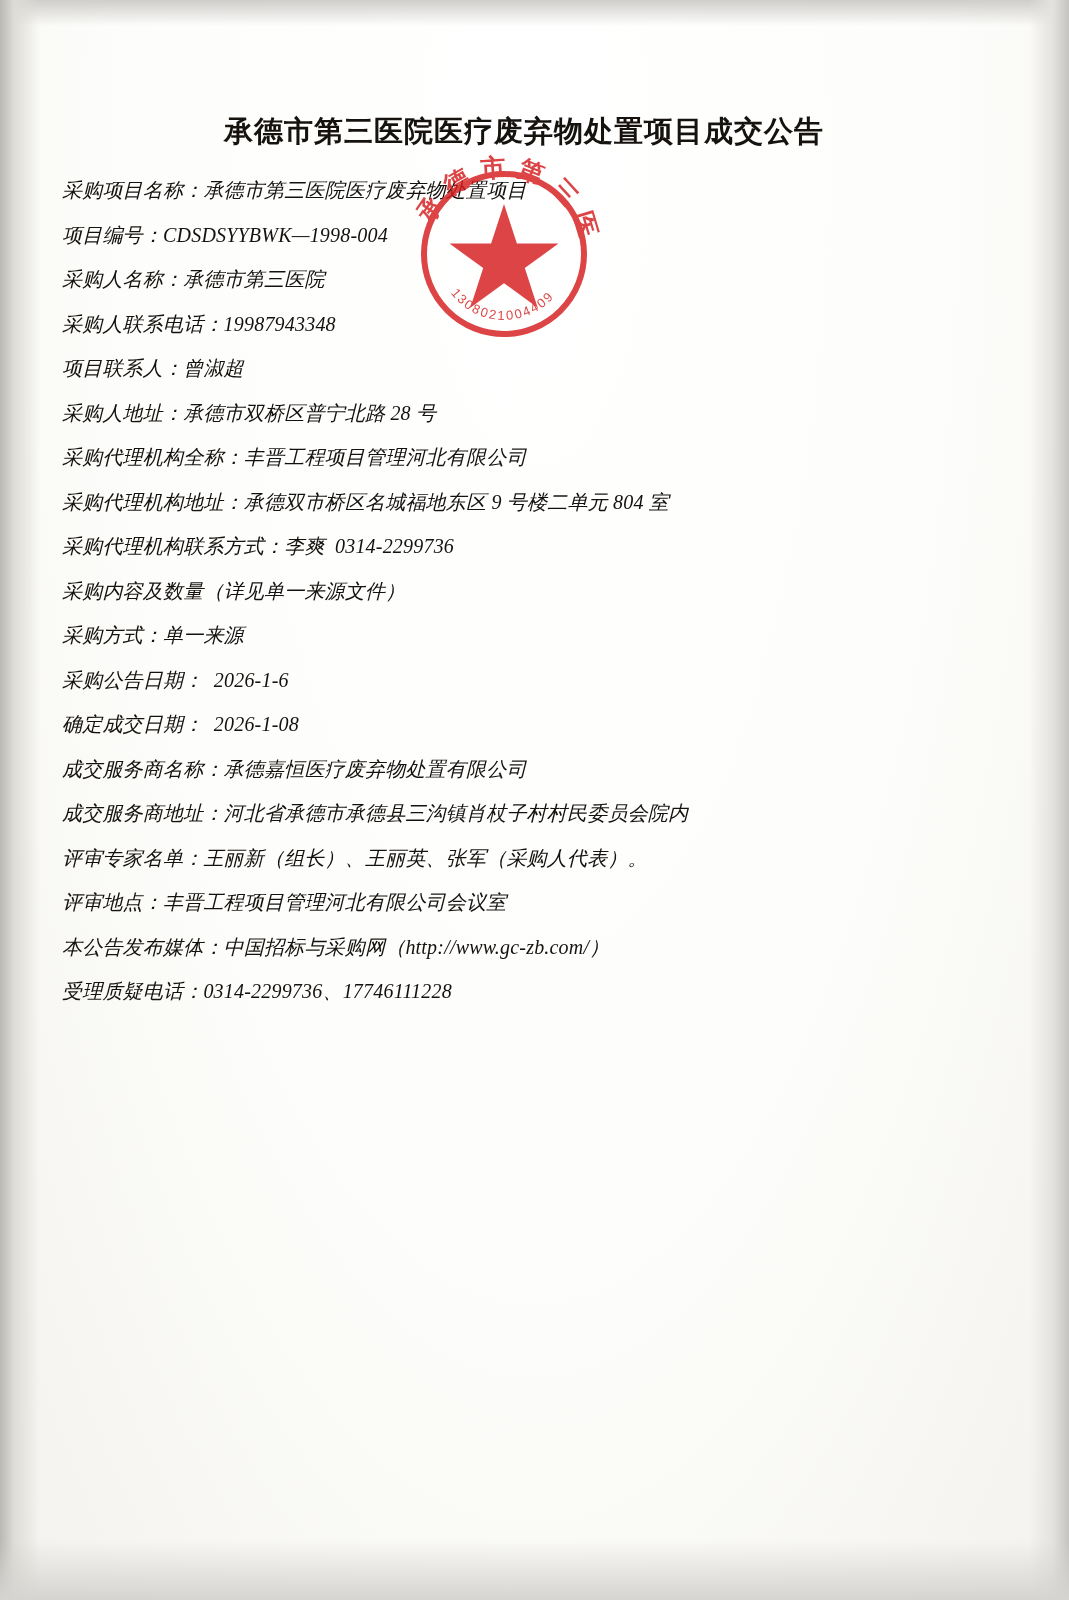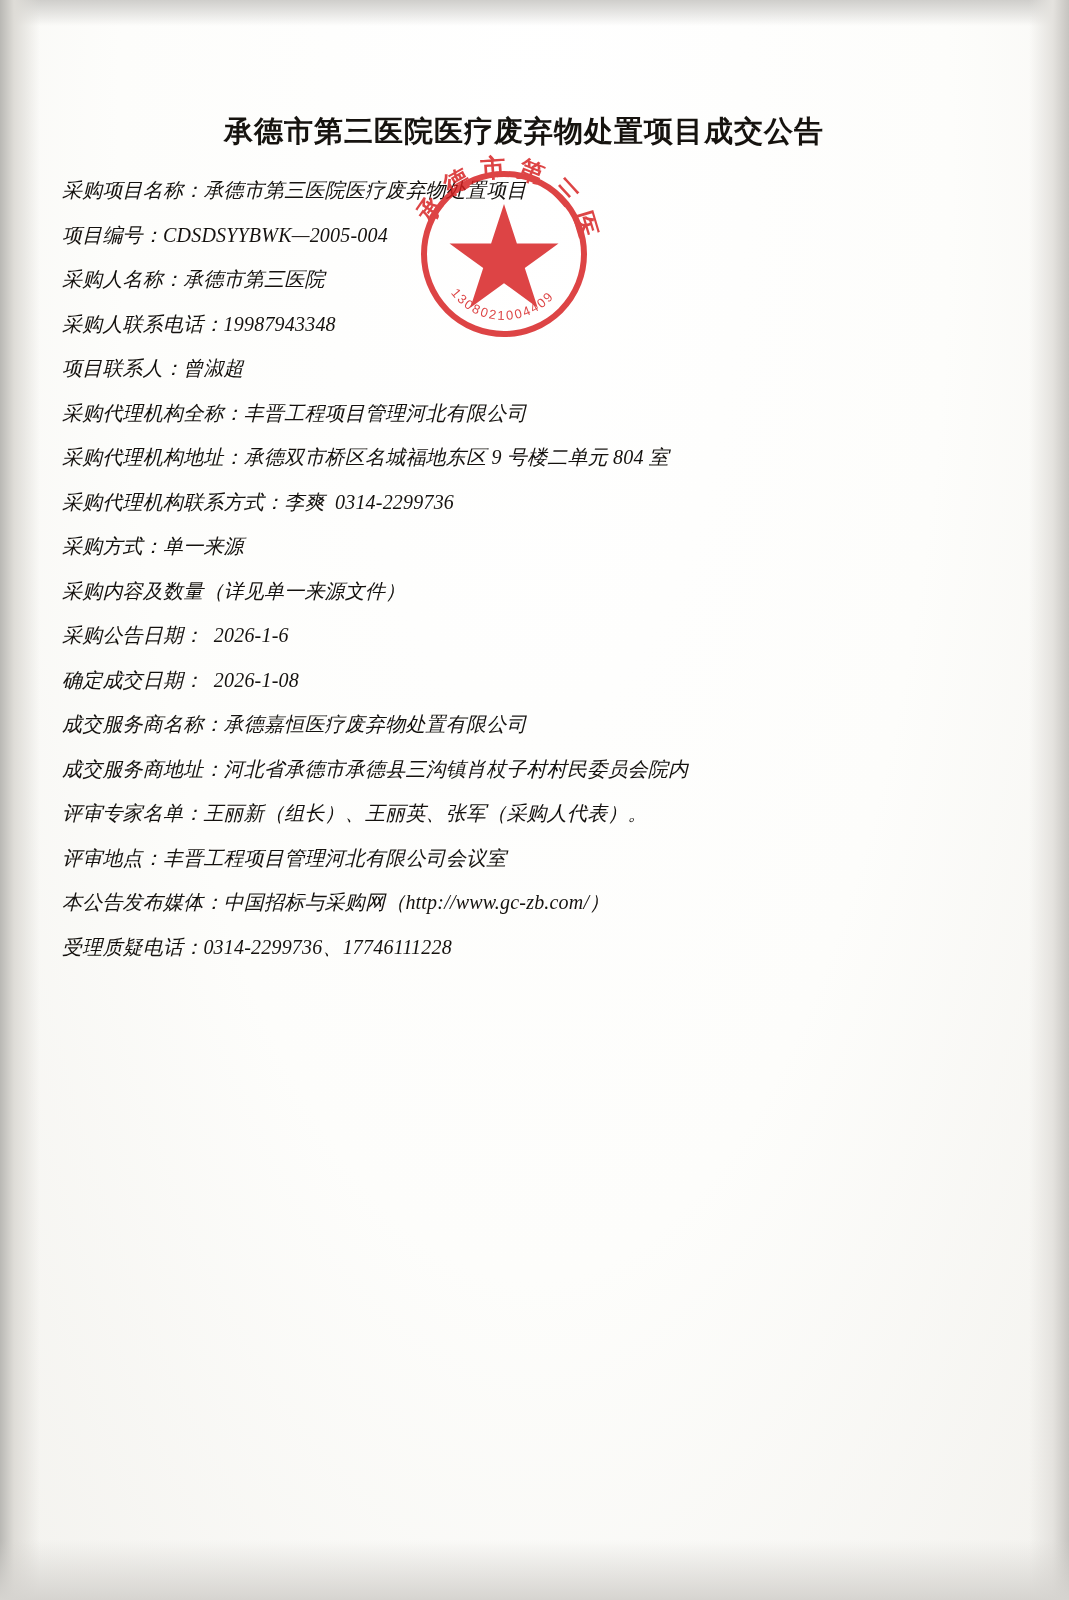--- a/index.html
+++ b/index.html
@@ -91,29 +91,30 @@
 
   <div class="shade-top"></div>
   <div class="shade-left"></div>
   <div class="shade-right"></div>
   <div class="shade-bottom"></div>
 
   <div class="doc-title">承德市第三医院医疗废弃物处置项目成交公告</div>
 
   <div class="body-block">
     <div class="line">采购项目名称：承德市第三医院医疗废弃物处置项目</div>
-    <div class="line">项目编号：CDSDSYYBWK—2005-004</div>
+    <div class="line">项目编号：CDSDSYYBWK—1998-004</div>
     <div class="line">采购人名称：承德市第三医院</div>
     <div class="line">采购人联系电话：19987943348</div>
     <div class="line">项目联系人：曾淑超</div>
+    <div class="line">采购人地址：承德市双桥区普宁北路 28 号</div>
     <div class="line">采购代理机构全称：丰晋工程项目管理河北有限公司</div>
     <div class="line">采购代理机构地址：承德双市桥区名城福地东区 9 号楼二单元 804 室</div>
     <div class="line">采购代理机构联系方式：李爽  0314-2299736</div>
+    <div class="line">采购内容及数量（详见单一来源文件）</div>
     <div class="line">采购方式：单一来源</div>
-    <div class="line">采购内容及数量（详见单一来源文件）</div>
     <div class="line">采购公告日期：  2026-1-6</div>
     <div class="line">确定成交日期：  2026-1-08</div>
     <div class="line">成交服务商名称：承德嘉恒医疗废弃物处置有限公司</div>
     <div class="line">成交服务商地址：河北省承德市承德县三沟镇肖杖子村村民委员会院内</div>
     <div class="line">评审专家名单：王丽新（组长）、王丽英、张军（采购人代表）。</div>
     <div class="line">评审地点：丰晋工程项目管理河北有限公司会议室</div>
     <div class="line">本公告发布媒体：中国招标与采购网（http://www.gc-zb.com/）</div>
     <div class="line">受理质疑电话：0314-2299736、17746111228</div>
   </div>
 

